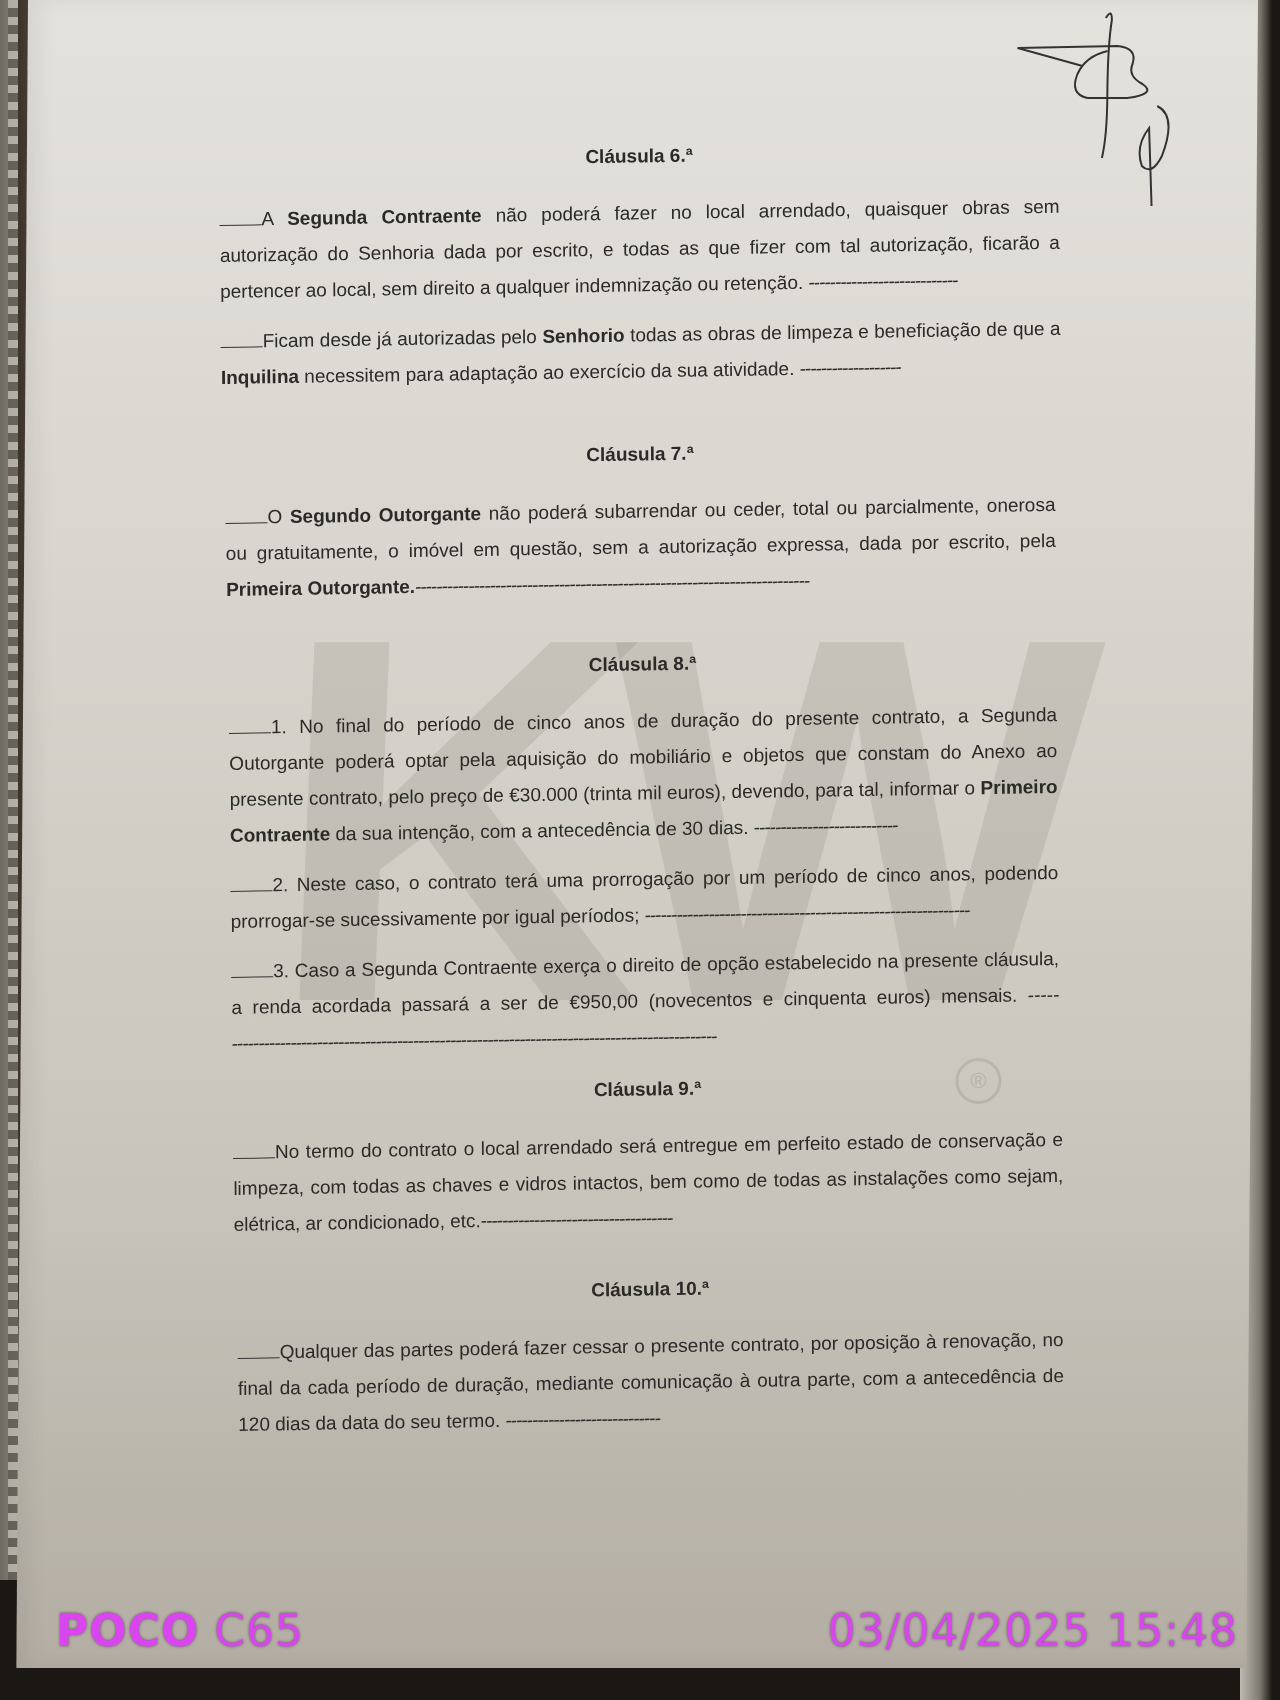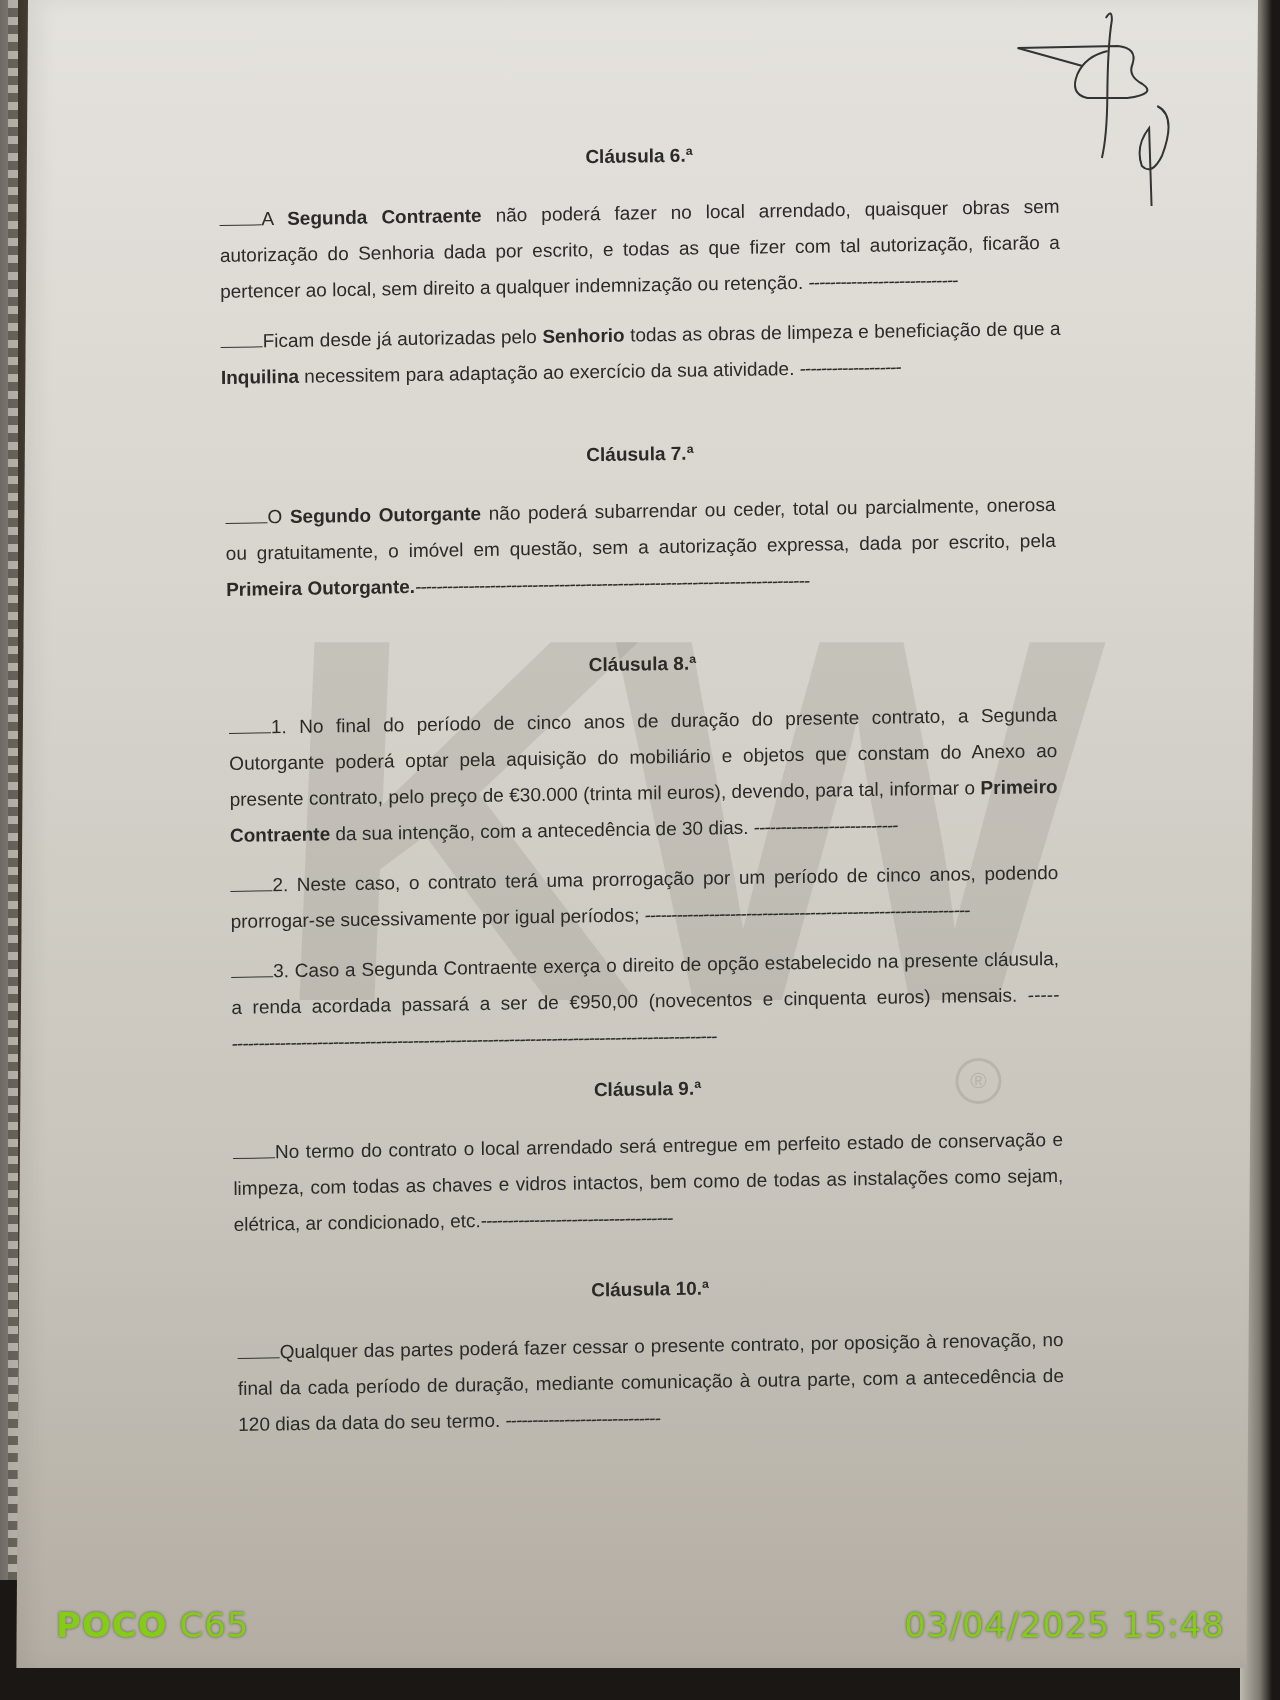--- a/index.html
+++ b/index.html
@@ -54,28 +54,28 @@
     font-weight: bold; font-size: 19px; text-align: center; margin-bottom: 28px;
   }
   .para {
     line-height: 36px; text-align: justify; margin: 0 0 14px 0;
   }
   .para b { font-weight: bold; }
   .blank { display: inline-block; width: 42px; border-bottom: 1.5px solid #333; height: 14px; vertical-align: baseline; }
   .dashes { letter-spacing: -1px; white-space: nowrap; overflow: hidden; }
   .signature { position: absolute; right: 70px; top: 6px; width: 180px; height: 200px; }
   .overlay {
-    position: absolute; top: 1605px; color: #84cc16; font-size: 34px;
+    position: absolute; top: 1605px; color: #d946ef; font-size: 44px;
     font-family: "DejaVu Sans", sans-serif; letter-spacing: 1px;
     text-shadow: 0 0 3px rgba(0,0,0,.5);
   }
   .overlay-brand { left: 56px; }
   .overlay-brand b { font-weight: bold; }
   .overlay-brand span { font-weight: normal; }
-  .overlay-date { right: 55px; margin-left: 16px; }
+  .overlay-date { right: 42px; margin-left: 16px; }
 </style>
 </head>
 <body>
 
 <div class="binder"></div>
 <div class="sleeve"></div>
 <div class="right-edge"></div>
 
 <div class="page">
   <div class="watermark">KW</div>

